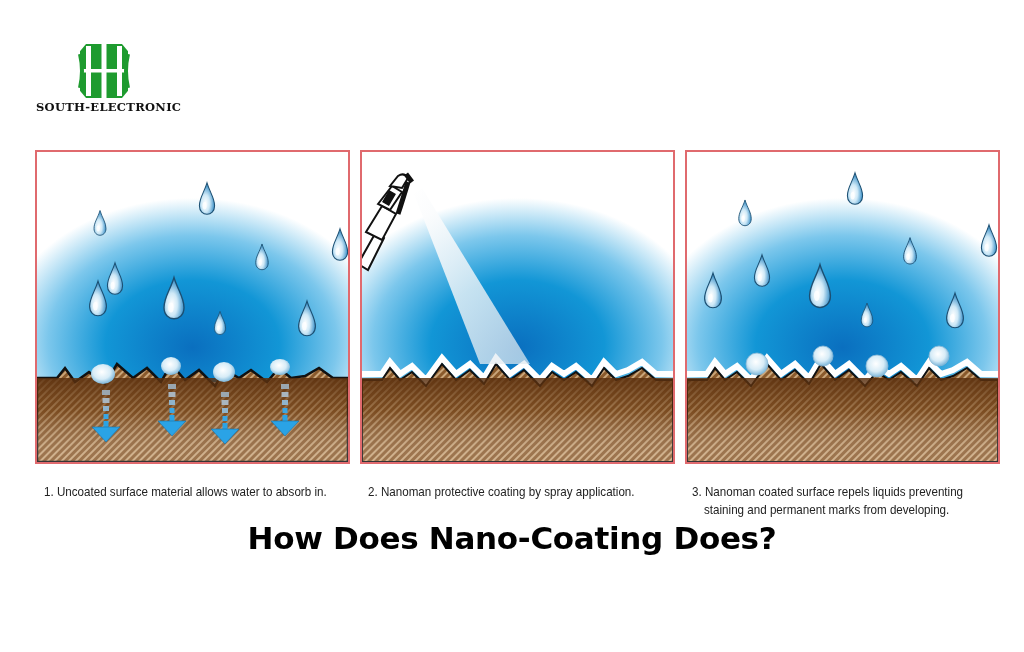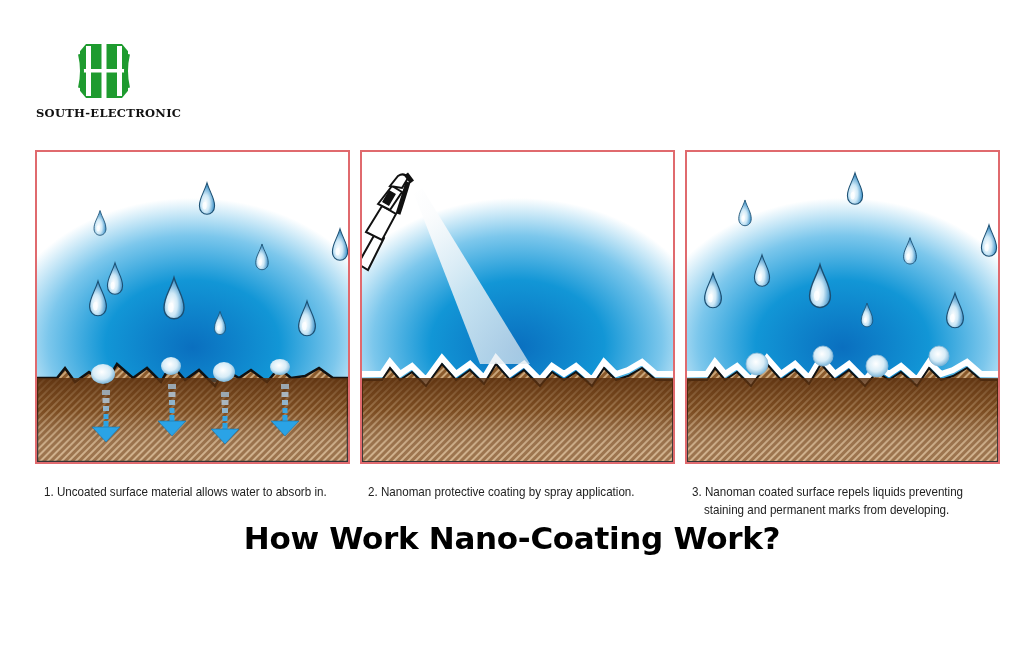--- a/index.html
+++ b/index.html
@@ -1,19 +1,19 @@
 <!DOCTYPE html>
 <html><head>
 <meta charset="utf-8">
 <style>
   html, body { margin: 0; padding: 0; background: #ffffff; }
   body { width: 1024px; height: 652px; position: relative; overflow: hidden; font-family: "Liberation Sans", sans-serif; }
   .logo { position: absolute; left: 36px; top: 40px; width: 140px; height: 84px; }
   .logo-mark { position: absolute; left: 36px; top: 0; width: 64px; height: 62px; }
-  .logo-text { position: absolute; left: 0; top: 66px; font-family: "DejaVu Serif", serif; font-weight: bold; font-size: 11.5px; letter-spacing: 0.3px; color: #111; white-space: nowrap; }
+  .logo-text { position: absolute; left: 0; top: 60px; font-family: "DejaVu Serif", serif; font-weight: bold; font-size: 11.5px; letter-spacing: 0.3px; color: #111; white-space: nowrap; }
   .panel { position: absolute; top: 150px; width: 315px; height: 314px; box-sizing: border-box; border: 2px solid #e06a6e; overflow: hidden; background: #fff; }
   .panel svg { position: absolute; left: 0; top: 0; width: 100%; height: 100%; display: block; }
   .p1 { left: 35px; } .p2 { left: 360px; } .p3 { left: 685px; }
   .caption { position: absolute; font-family: "Liberation Sans", sans-serif; font-size: 13.5px; color: #222; line-height: 18px; transform: scaleX(0.86); transform-origin: left top; white-space: nowrap; }
   .c1 { left: 44px; top: 483px; }
   .c2 { left: 368px; top: 483px; }
   .c3 { left: 692px; top: 483px; }
   .c3 .line2 { display: block; padding-left: 14px; }
   .title { position: absolute; left: 0; right: 0; top: 520px; text-align: center; font-family: "DejaVu Sans", sans-serif; font-weight: bold; font-size: 31px; color: #000; letter-spacing: -0.3px; }
 </style>
@@ -149,13 +149,13 @@
   </svg>
 </div>
 
 <div class="caption c1">1. Uncoated surface material allows water to absorb in.</div>
 <div class="caption c2">2. Nanoman  protective  coating by spray application.</div>
 <div class="caption c3">
   <span>3. Nanoman  coated surface repels liquids preventing</span>
   <span class="line2">staining and permanent  marks from developing.</span>
 </div>
 
-<div class="title">How Work Nano-Coating Work?</div>
+<div class="title">How Does Nano-Coating Does?</div>
 
 </body></html>

